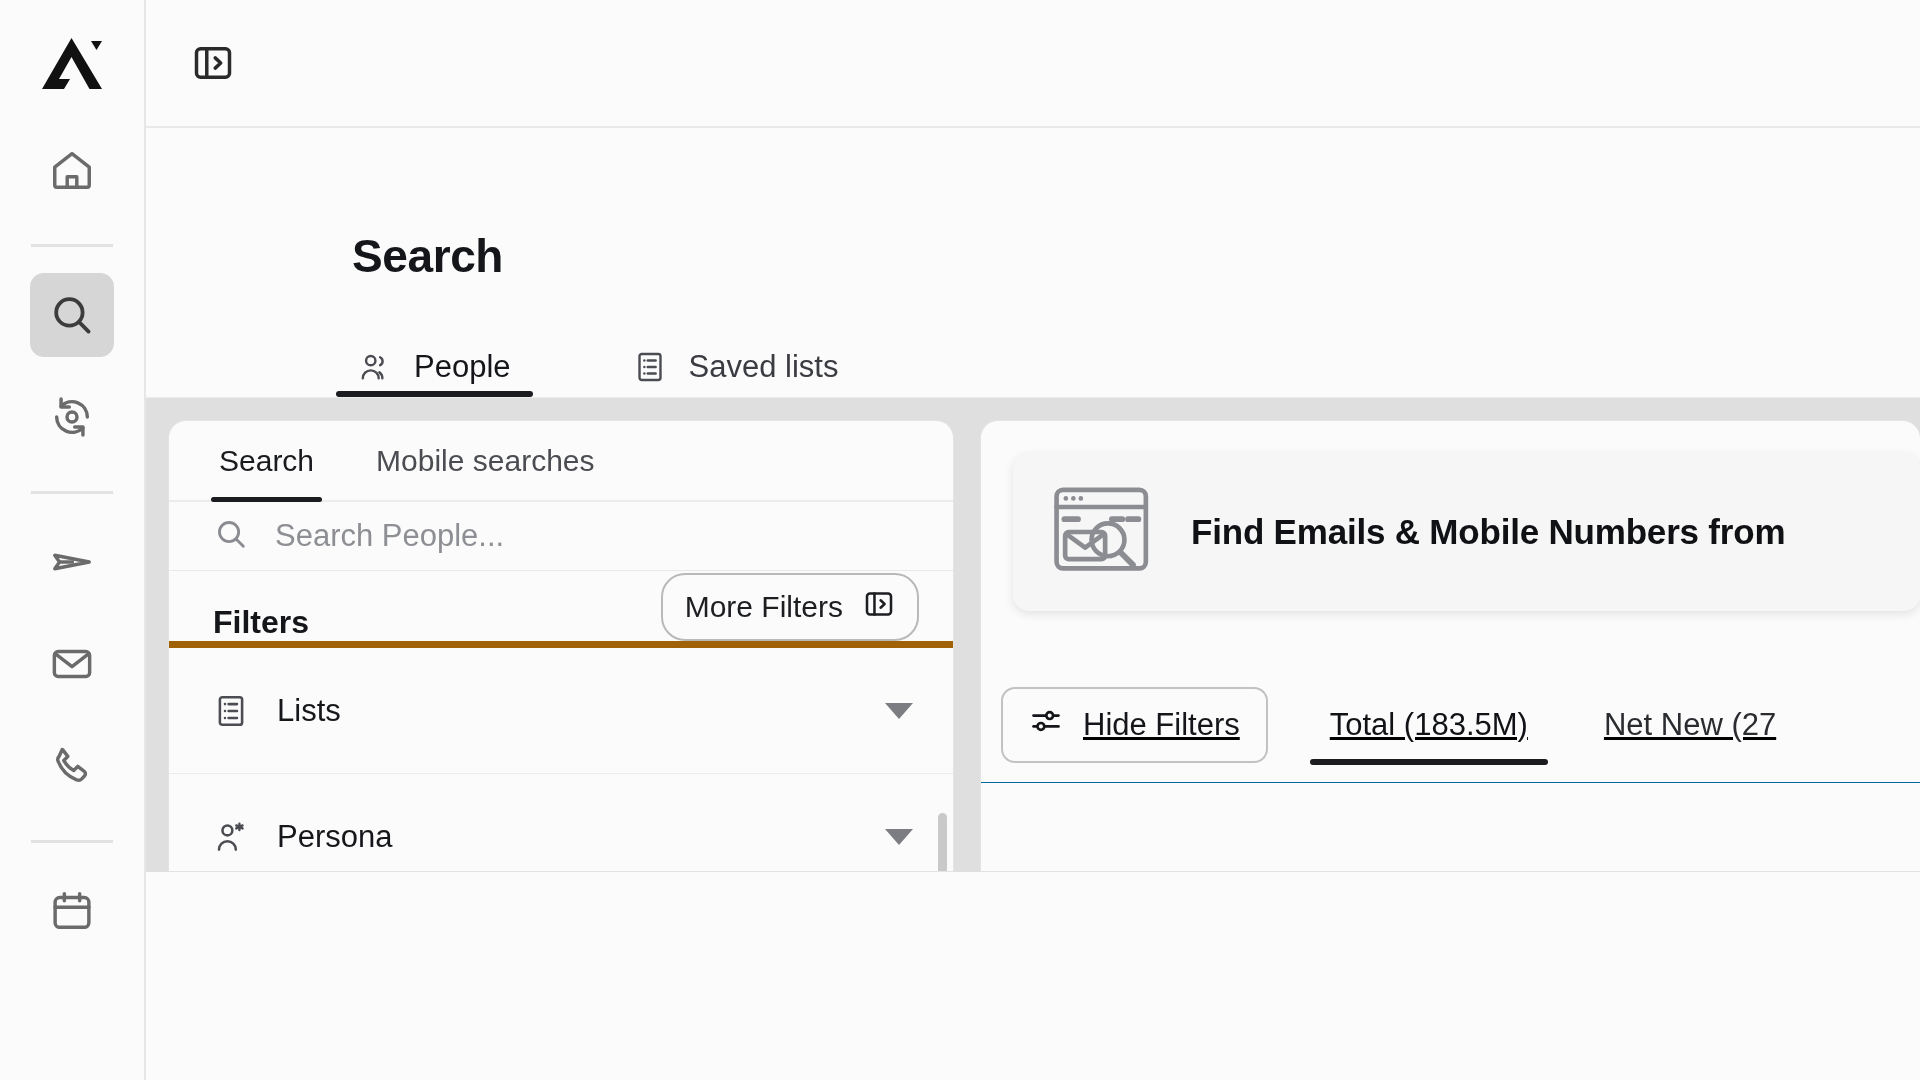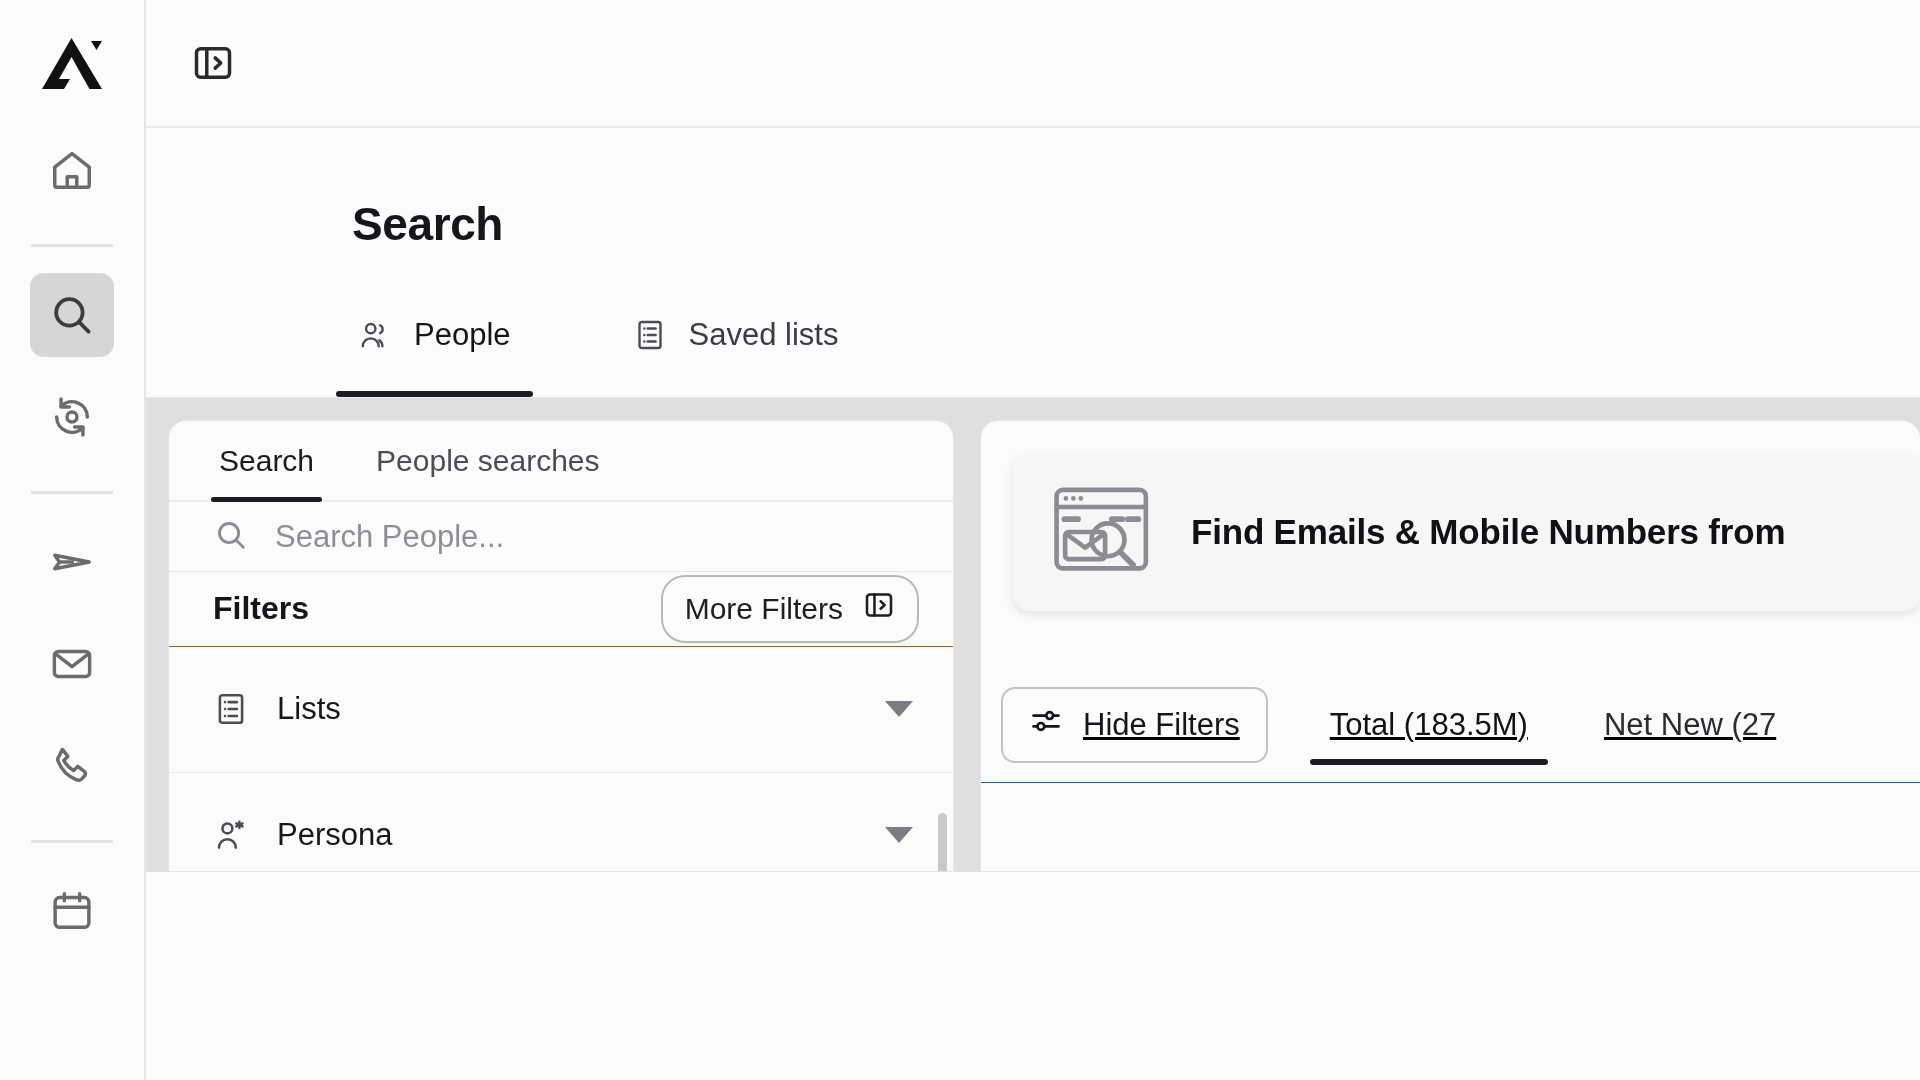--- a/index.html
+++ b/index.html
@@ -103,21 +103,21 @@
   .tabs {
     display: flex;
     align-items: flex-end;
     padding-left: 206px;
     gap: 0;
   }
   .tab {
     display: flex;
     align-items: center;
     gap: 22px;
-    padding: 0 26px 44px 26px;
+    padding: 0 26px 12px 26px;
     font-size: 31px;
     color: #3a3c42;
     font-weight: 400;
     position: relative;
     white-space: nowrap;
   }
   .tab:first-child { margin-left: -20px; }
   .tab + .tab { margin-left: 70px; }
   .tab .tab-ico { display:flex; align-items:center; color:#4a4c52; }
   .tab.active { color: #15161a; }
@@ -183,24 +183,24 @@
     gap: 26px;
     padding-left: 44px;
     border-bottom: 1px solid #e9e9e9;
     color: #8a8c91;
   }
   .fp-search .ph { font-size: 31px; color: #8d8f94; }
 
   .fp-filters-head {
     height: 128px;
     display: flex;
-    align-items: center;
+    align-items: flex-end;
     justify-content: space-between;
     padding: 0 34px 0 44px;
-    border-bottom: 1px solid #a16207;
+    border-bottom: 7px solid #a16207;
   }
   .fp-filters-title { font-size: 32px; font-weight: 700; color: #15161a; }
   .more-filters-btn {
     display: flex; align-items: center; gap: 20px;
     border: 2px solid #b9b9b9;
     border-radius: 24px;
     height: 68px;
     padding: 0 22px;
     font-size: 30px;
     color: #1d1e21;
@@ -464,21 +464,21 @@
 
       </div>
     </div>
 
     <div class="content">
 
       <section class="filter-panel">
 
         <div class="fp-tabs">
           <div class="fp-tab active">Search</div>
-          <div class="fp-tab">People searches</div>
+          <div class="fp-tab">Mobile searches</div>
         </div>
 
         <div class="fp-search">
           <span>
             <svg width="36" height="36" viewBox="0 0 24 24" fill="none" stroke="currentColor" stroke-width="1.9" stroke-linecap="round" aria-hidden="true">
               <circle cx="10.7" cy="10.7" r="6.4"></circle>
               <line x1="15.5" y1="15.5" x2="20.2" y2="20.2"></line>
             </svg>
           </span>
           <span class="ph">Search People...</span>

